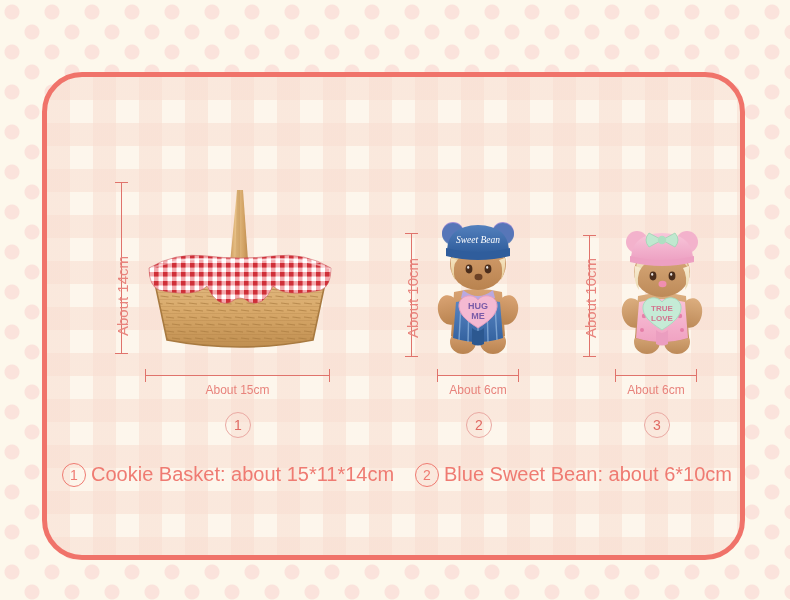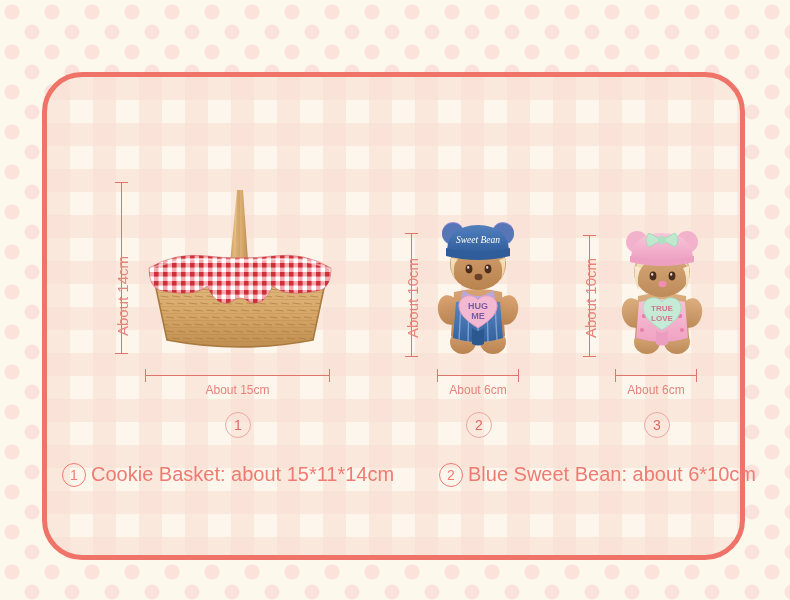--- a/index.html
+++ b/index.html
@@ -473,17 +473,17 @@
 
   <div class="dim-v" style="left:589px;top:235px;height:122px;"></div>
   <div class="dim-label-v" style="left:582px;top:338px;">About 10cm</div>
   <div class="dim-h" style="left:615px;top:375px;width:82px;"></div>
   <div class="dim-label-h" style="left:608px;top:383px;width:96px;">About 6cm</div>
   <div class="circnum" style="left:644px;top:412px;">3</div>
 
   <div class="caption" style="left:62px;top:462px;">
     <span class="cap-num">1</span><span class="cap-txt">Cookie Basket: about 15*11*14cm</span>
   </div>
-  <div class="caption" style="left:415px;top:462px;padding-left:24px;">
+  <div class="caption" style="left:415px;top:462px;">
     <span class="cap-num">2</span><span class="cap-txt">Blue Sweet Bean: about 6*10cm</span>
   </div>
 
 </div>
 
 </body></html>

